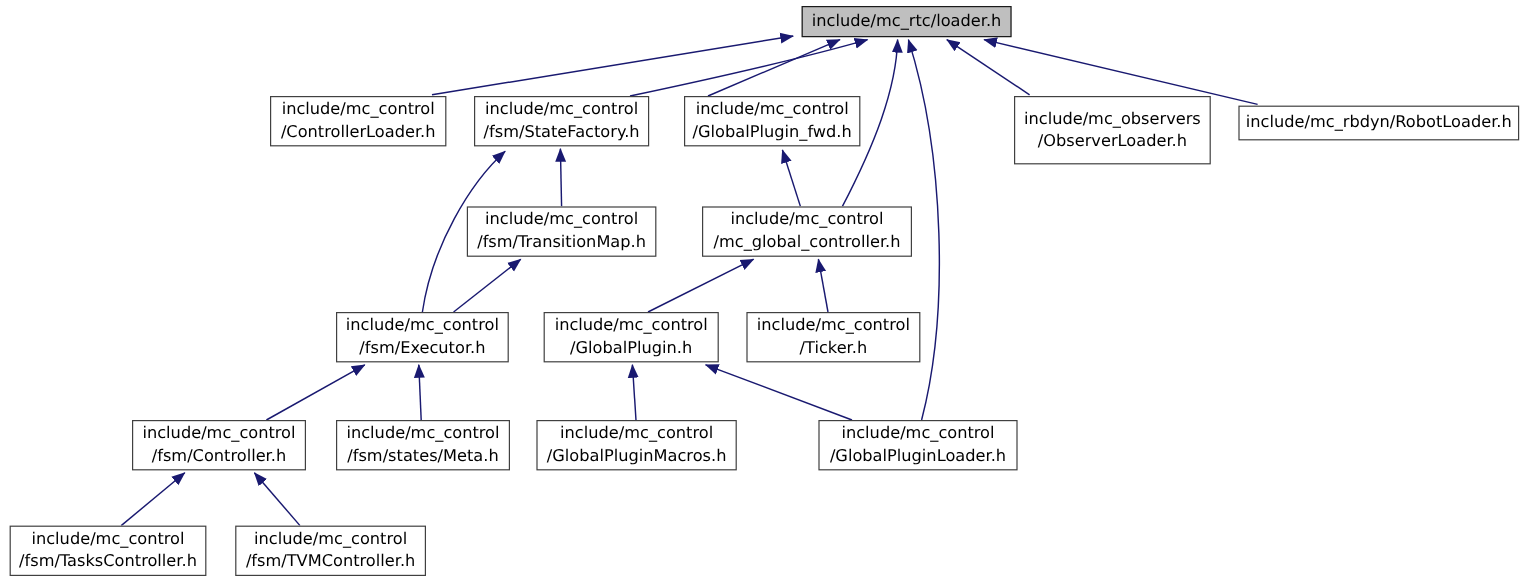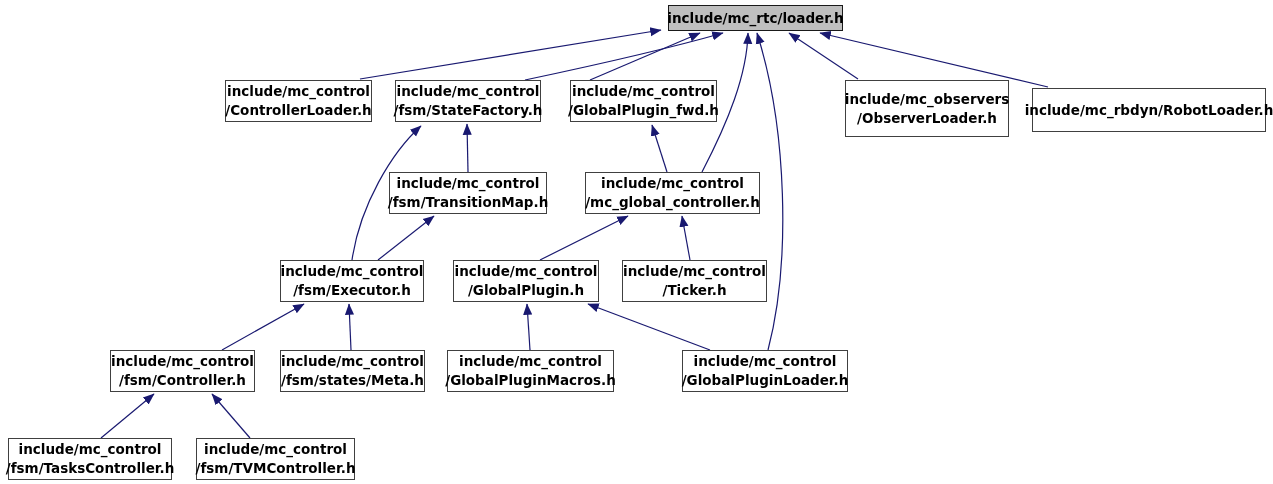--- a/index.html
+++ b/index.html
@@ -18,21 +18,20 @@
     box-sizing:border-box;
     background:#ffffff;
     border:1.4px solid #404040;
     color:#000000;
     display:flex; align-items:center; justify-content:center;
     text-align:center;
     font-size:13.5px;
     line-height:19px;
     white-space:pre-line;
     cursor:pointer;
-    font-weight:bold;
   }
   .node.highlight {
     background:#bfbfbf;
     border:1.8px solid #1a1a1a;
     cursor:default;
   }
   .edge { fill:none; stroke-width:1.2px; }
 </style>
 </head>
 <body>
@@ -69,21 +68,21 @@
   <div id="nodes-layer">
       <div class="node highlight" style="left: 668px; top: 5px; width: 175px; height: 26px;">include/mc_rtc/loader.h</div>
       <div class="node" style="left: 225px; top: 80px; width: 147px; height: 42px;">include/mc_control
 /ControllerLoader.h</div>
       <div class="node" style="left: 395px; top: 80px; width: 146px; height: 42px;">include/mc_control
 /fsm/StateFactory.h</div>
       <div class="node" style="left: 570px; top: 80px; width: 147px; height: 42px;">include/mc_control
 /GlobalPlugin_fwd.h</div>
       <div class="node" style="left: 845px; top: 80px; width: 164px; height: 57px;">include/mc_observers
 /ObserverLoader.h</div>
-      <div class="node" style="left: 1032px; top: 88px; width: 234px; height: 44px;">include/mc_rbdyn/RobotLoader.h</div>
+      <div class="node" style="left: 1032px; top: 88px; width: 234px; height: 29px;">include/mc_rbdyn/RobotLoader.h</div>
       <div class="node" style="left: 389px; top: 172px; width: 158px; height: 42px;">include/mc_control
 /fsm/TransitionMap.h</div>
       <div class="node" style="left: 585px; top: 172px; width: 175px; height: 42px;">include/mc_control
 /mc_global_controller.h</div>
       <div class="node" style="left: 280px; top: 260px; width: 144px; height: 42px;">include/mc_control
 /fsm/Executor.h</div>
       <div class="node" style="left: 453px; top: 260px; width: 146px; height: 42px;">include/mc_control
 /GlobalPlugin.h</div>
       <div class="node" style="left: 622px; top: 260px; width: 145px; height: 42px;">include/mc_control
 /Ticker.h</div>

